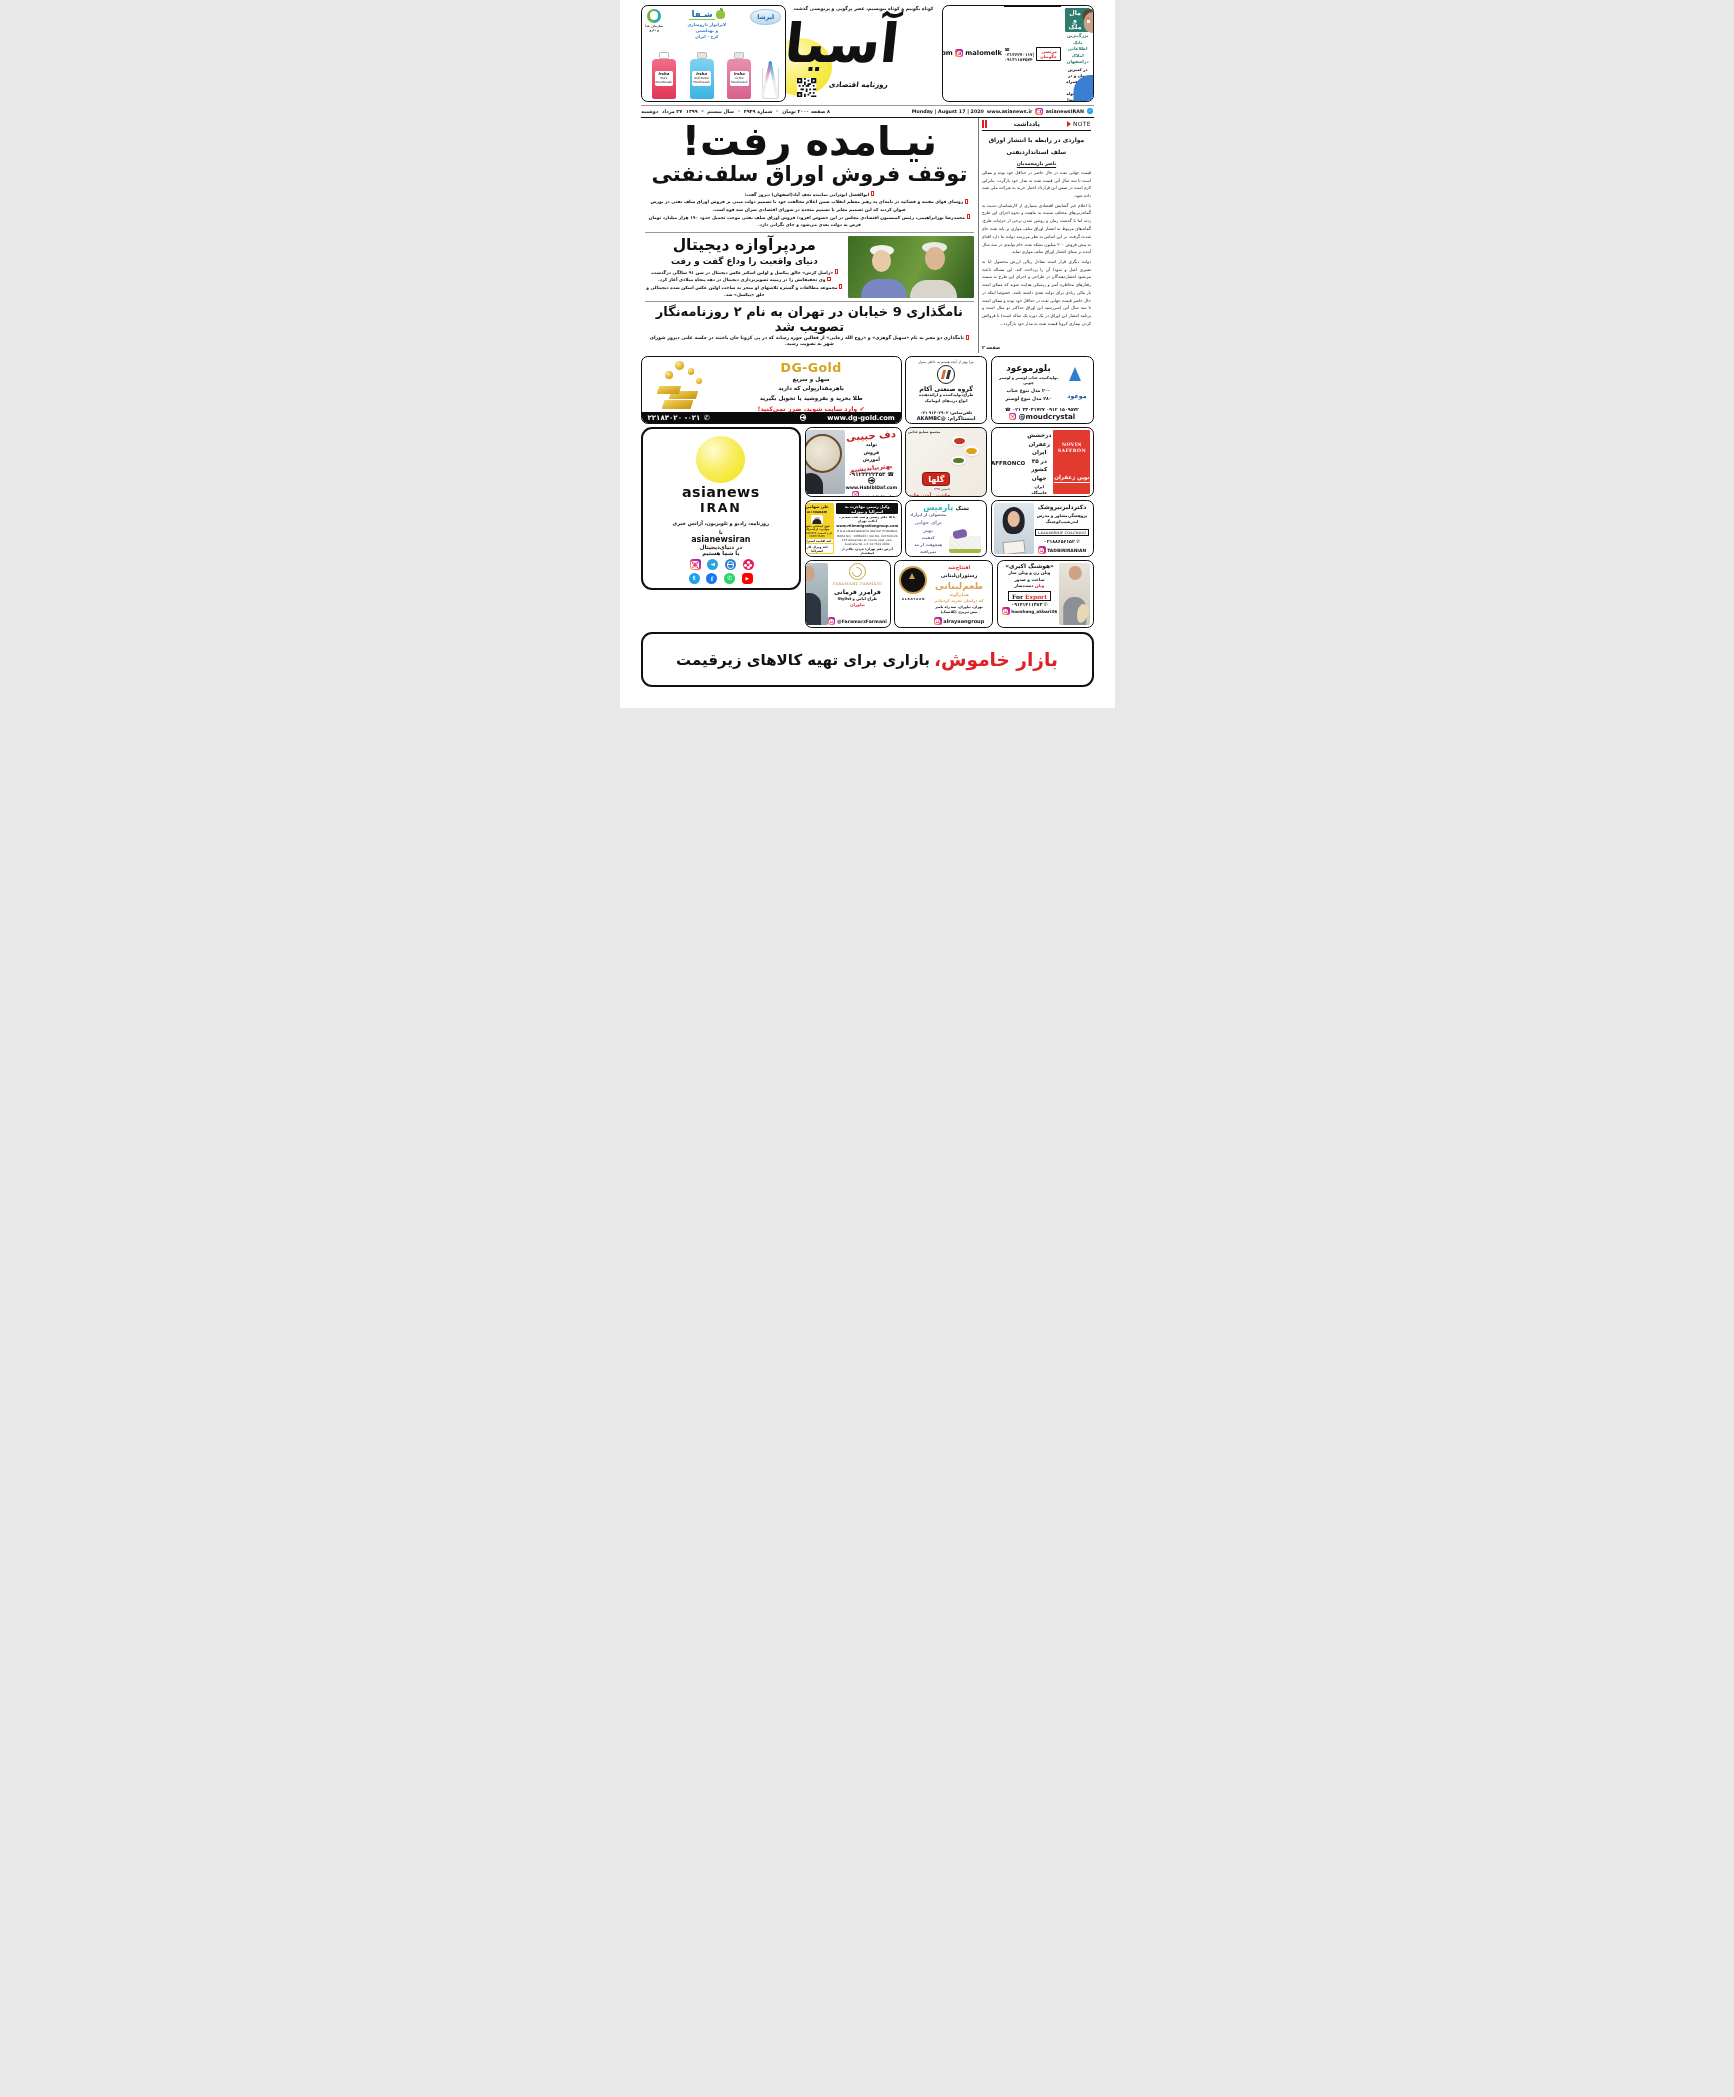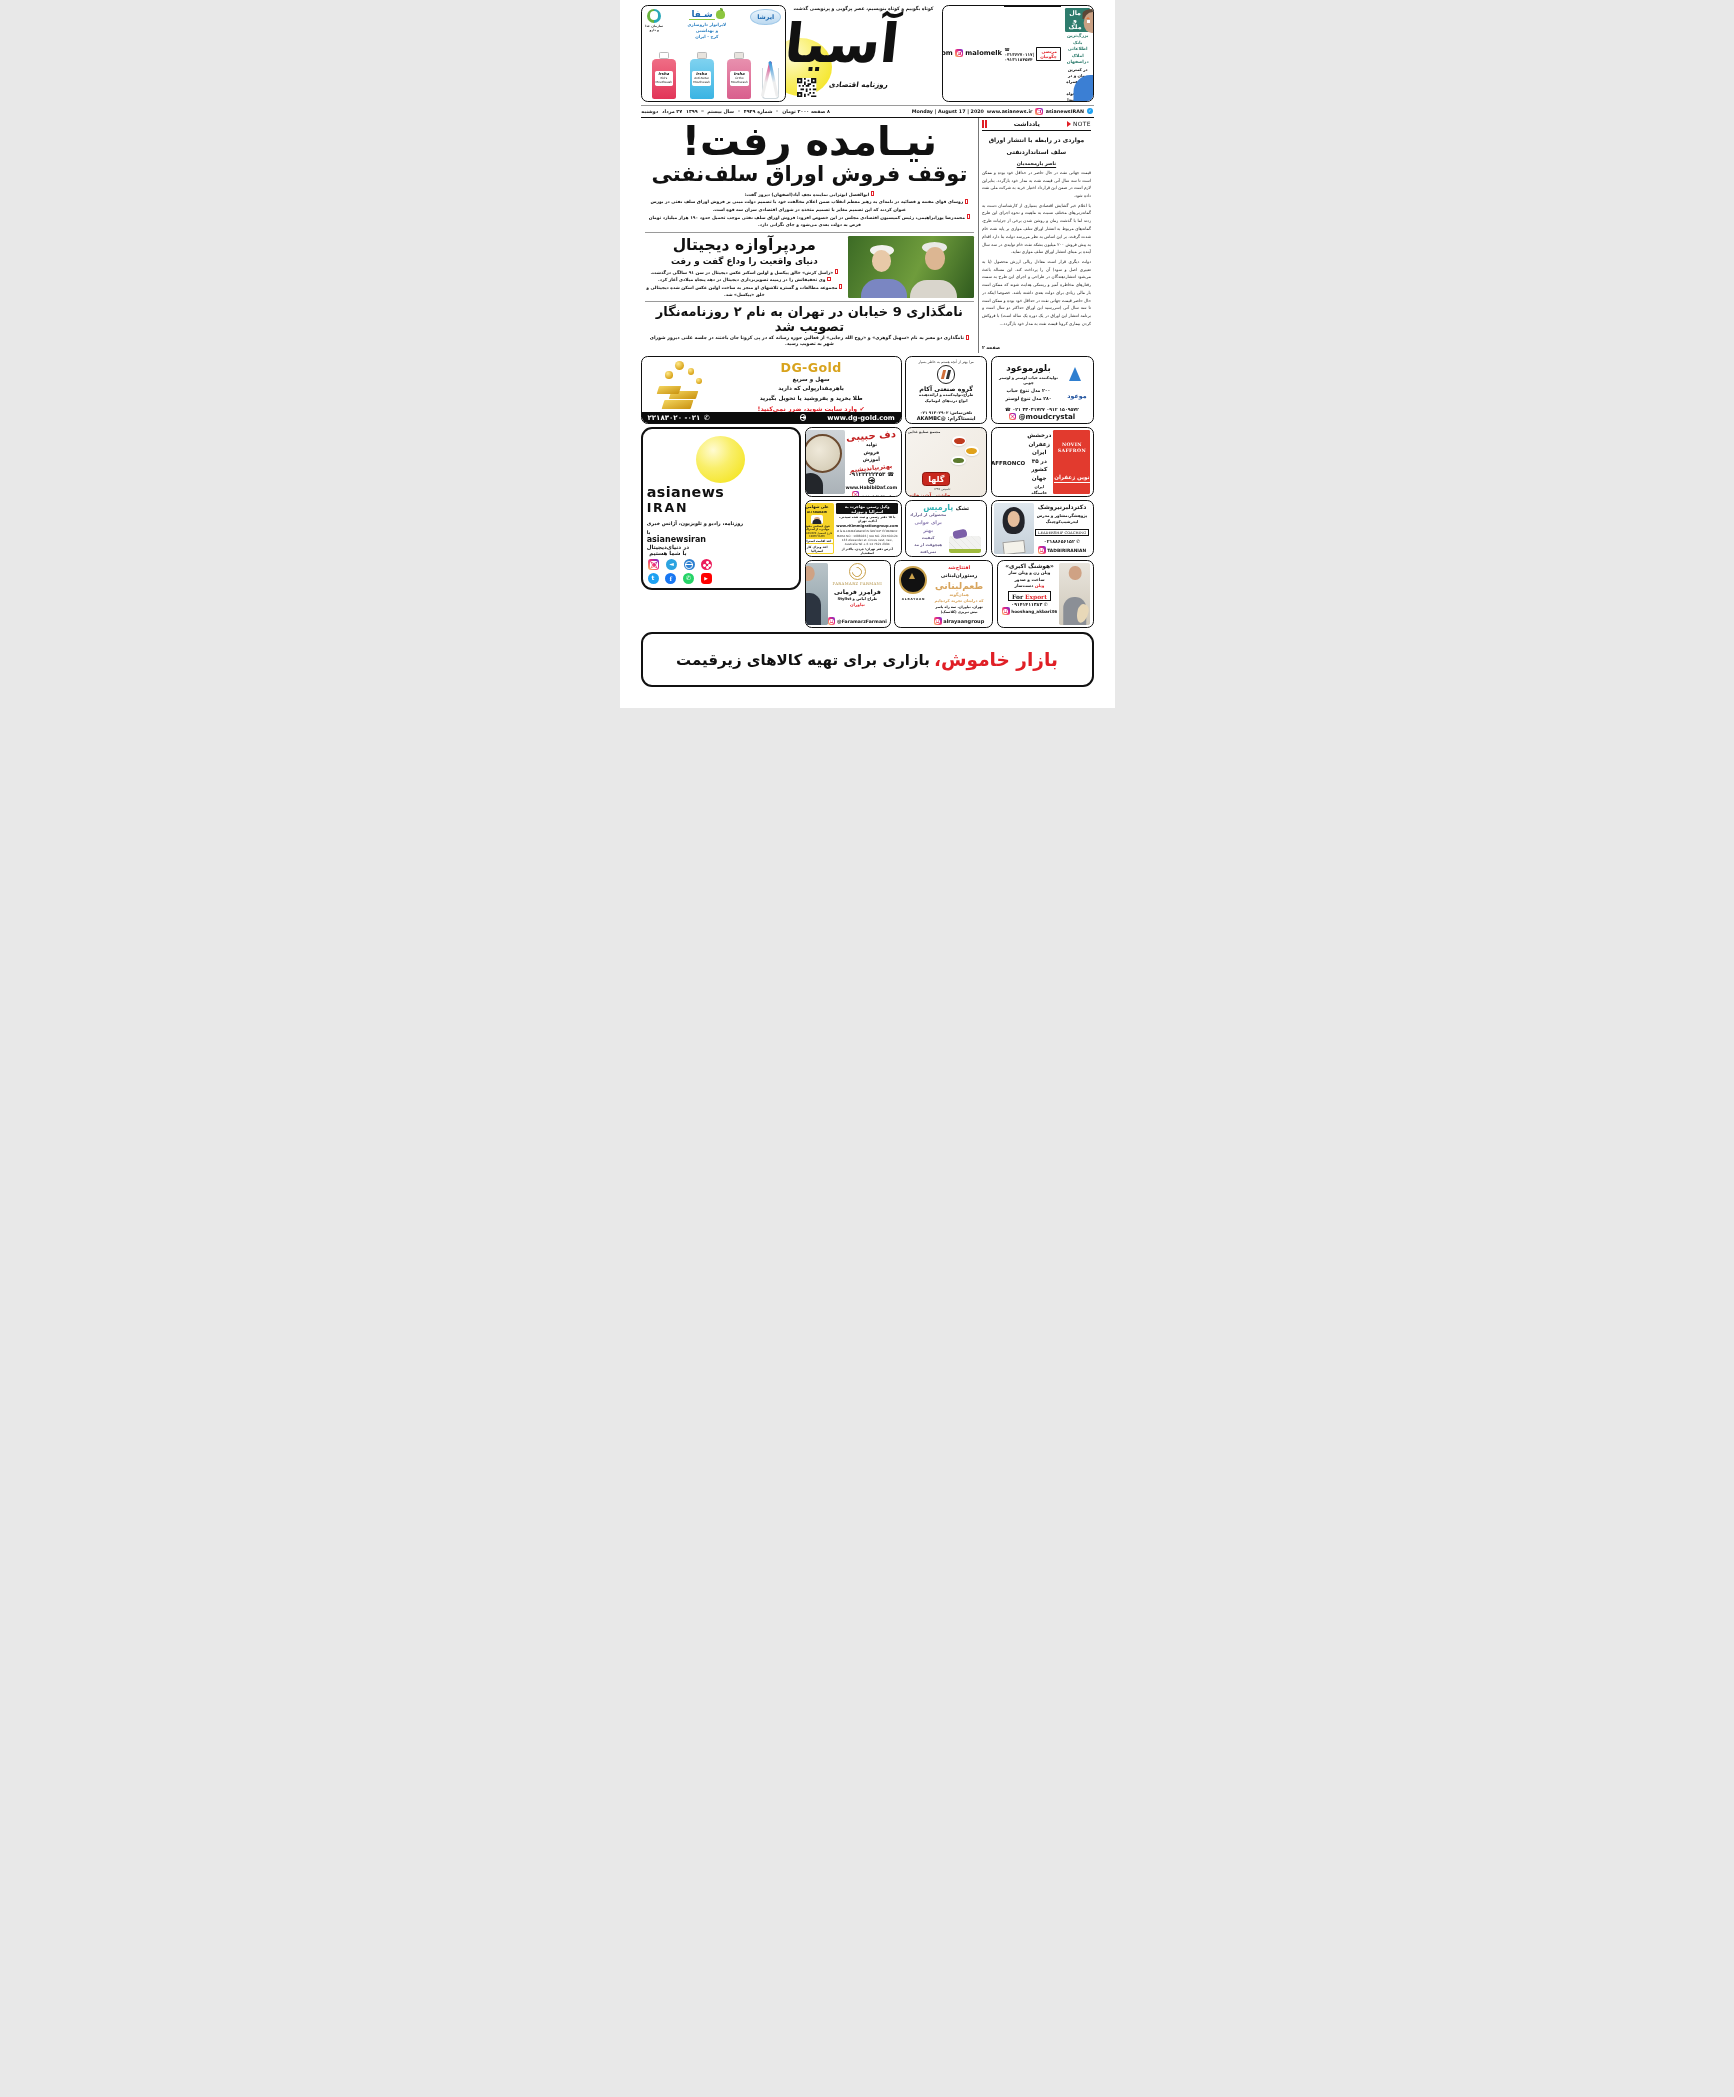--- a/index.html
+++ b/index.html
@@ -272,21 +272,21 @@
   .far-ring:before{content:"";position:absolute;inset:2.5px;border:1.3px solid #c9a14c;border-radius:50%;border-left-color:transparent;transform:rotate(40deg);}
   .far-en{font-family:"DejaVu Serif",serif;color:#b08d3e;font-size:3.8px;letter-spacing:0.4px;margin-top:1.3px;direction:ltr;}
   .far-name{font-weight:900;font-size:6.3px;margin-top:1.7px;}
   .far-job{font-size:3.8px;font-weight:bold;margin-top:0.8px;}
   .far-loc{color:var(--red);font-weight:900;font-size:4.2px;margin-top:0.8px;}
   .far-ig{font-weight:900;font-size:4.6px;direction:ltr;display:flex;gap:1.7px;justify-content:center;align-items:center;margin-top:auto;}
   .far-photo{width:39px;flex:none;border-radius:1.7px;background:linear-gradient(180deg,#b9c4c9,#8fa0a8);position:relative;overflow:hidden;}
   .far-man{position:absolute;left:50%;transform:translateX(-50%);bottom:-3.4px;width:26px;height:35px;border-radius:11.7px 11.7px 0 0;background:#2c3440;}
   .far-head{position:absolute;left:50%;transform:translateX(-50%);top:3.4px;width:12.6px;height:14.3px;border-radius:50%;background:#cfa284;}
   
-  .anbox{border:2.5px solid #111;border-radius:11px;height:163px;padding:5.9px 4.2px 4.2px;text-align:center;display:flex;flex-direction:column;align-items:flex-end;}
+  .anbox{border:2.5px solid #111;border-radius:11px;height:163px;padding:5.9px 4.2px 4.2px;text-align:center;display:flex;flex-direction:column;}
   .an-sun{width:49px;height:47px;border-radius:50%;margin:0.8px auto 2.5px;background:radial-gradient(circle at 35% 30%,#fffbd2,#f9ef6a 40%,#f3e10a);}
   .an-b1{font-size:14.3px;font-weight:bold;letter-spacing:0.4px;direction:ltr;line-height:1;}
   .an-b2{font-size:12.6px;font-weight:bold;letter-spacing:1.7px;direction:ltr;line-height:1.2;}
   .an-l1{font-size:5px;font-weight:900;margin-top:5px;}
   .an-l2{font-size:5px;font-weight:900;margin-top:3.4px;}
   .an-l3{font-size:8px;font-weight:900;direction:ltr;}
   .an-l4{font-size:5.5px;font-weight:900;}
   .an-social{margin-top:auto;display:flex;flex-direction:column;gap:2.5px;align-items:center;}
   .srow{display:flex;gap:6.7px;direction:ltr;}
   .sic{width:11px;height:11px;border-radius:50%;color:#fff;font-weight:900;font-size:5.9px;line-height:11px;text-align:center;}

